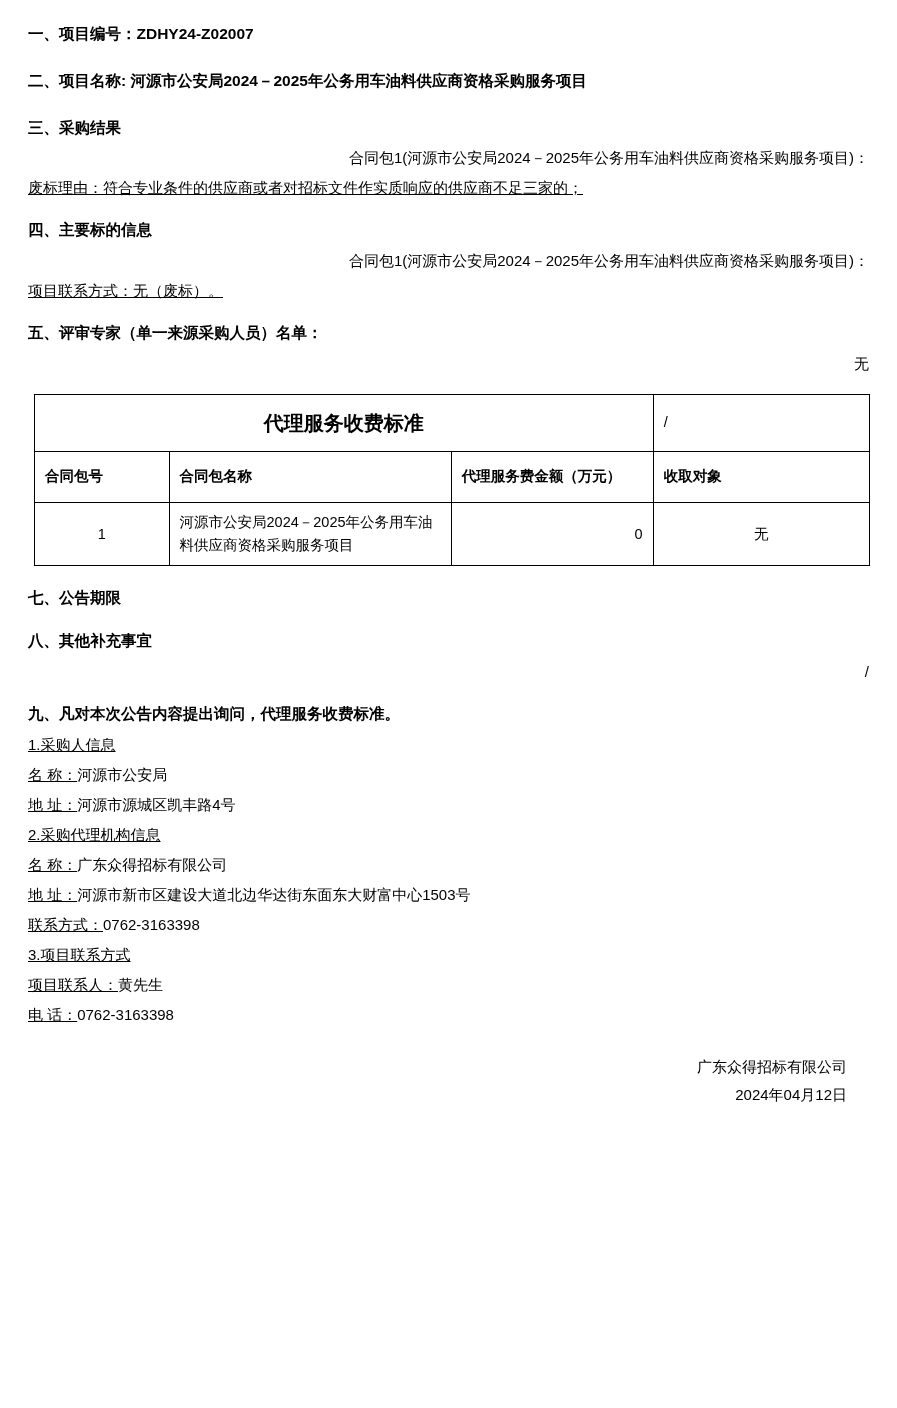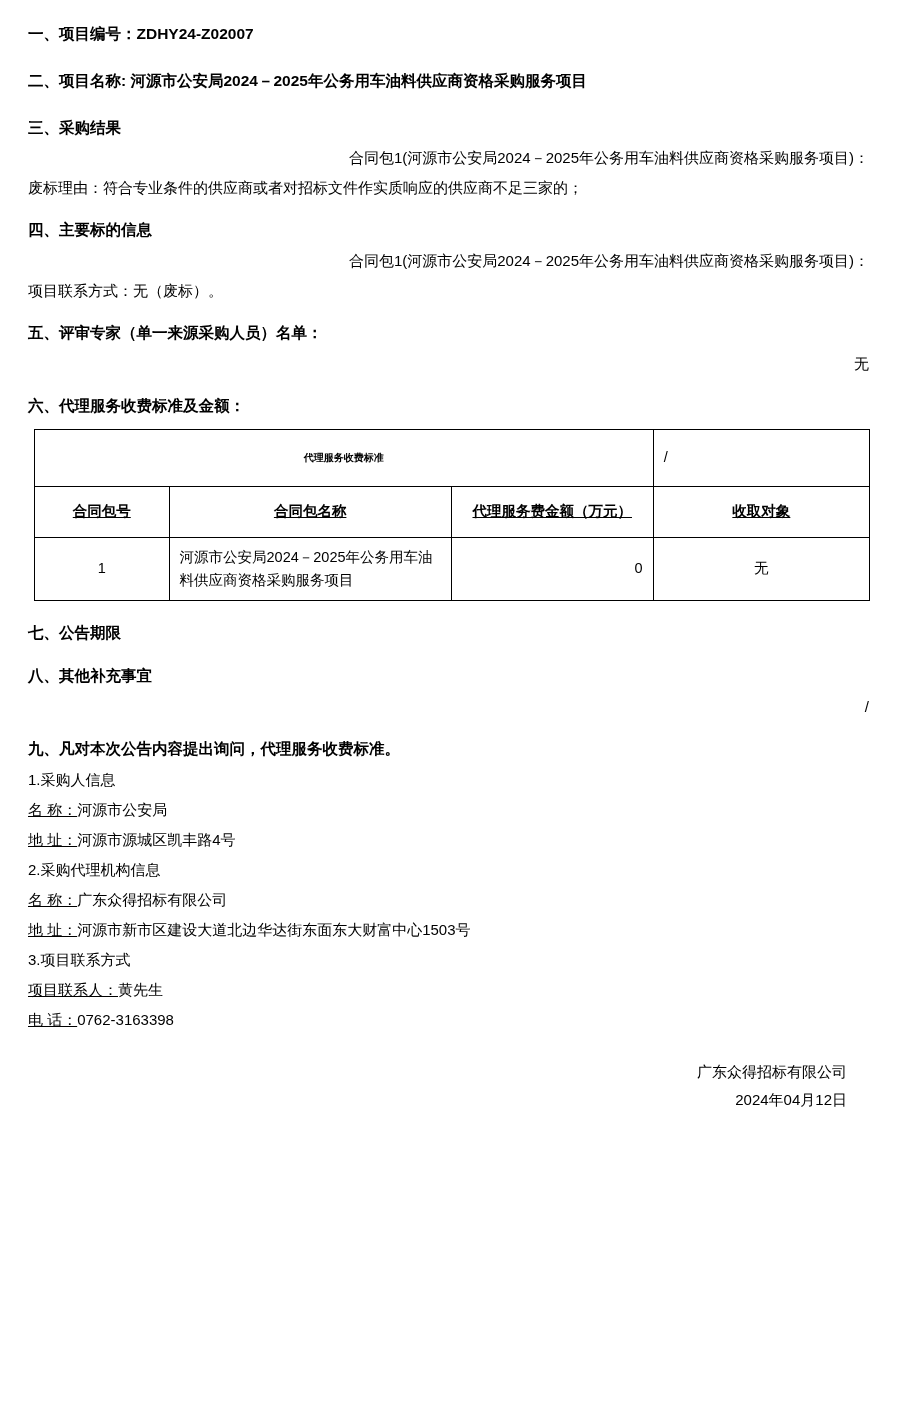--- a/index.html
+++ b/index.html
@@ -33,20 +33,21 @@
   }
   .blk-tight {
     margin-bottom: 18px;
   }
   .indent1 {
     margin-left: 34px;
     text-align: right;
   }
   .indent2 {
     margin-left: 62px;
+    text-decoration: underline;
   }
   .indent3 {
     margin-left: 90px;
   }
   .line {
     margin: 6px 0;
   }
   .nowrap-label {
     display: inline-block;
     text-decoration: underline;
@@ -58,32 +59,31 @@
     font-size: 14.5px;
   }
   table.fee td {
     border: 1px solid #000000;
     padding: 8px 10px;
     vertical-align: middle;
   }
   .fee-title {
     text-align: center;
     font-weight: bold;
-    font-size: 10px;
+    font-size: 20px;
     height: 40px;
   }
   .fee-slash {
     text-align: left;
     padding-left: 14px;
   }
   .fee-hdr {
-    text-align: center;
+    text-align: left;
     font-weight: bold;
     height: 34px;
-    text-decoration: underline;
   }
   .cell-center {
     text-align: center;
   }
   .cell-right {
     text-align: right;
   }
   .c1 { width: 126px; }
   .c2 { width: 290px; }
   .c3 { width: 200px; }
@@ -123,21 +123,20 @@
     <div class="line indent1 body-txt">合同包1(河源市公安局2024－2025年公务用车油料供应商资格采购服务项目)：</div>
     <div class="line indent2 body-txt">项目联系方式：无（废标）。</div>
   </div>
 
   <div class="blk-tight">
     <div class="sec-head">五、评审专家（单一来源采购人员）名单：</div>
     <div class="line indent1 body-txt">无</div>
   </div>
 
   <div class="blk-tight">
-    <div class="sec-head">六、代理服务收费标准及金额：</div>
 
     <table class="fee">
       <tbody>
         <tr>
           <td class="fee-title" colspan="3">代理服务收费标准</td>
           <td class="fee-slash">/</td>
         </tr>
         <tr>
           <td class="fee-hdr c1">合同包号</td>
           <td class="fee-hdr c2">合同包名称</td>
@@ -174,20 +173,23 @@
       <span class="nowrap-label">地        址：</span><span>河源市源城区凯丰路4号</span>
     </div>
 
     <div class="line indent2 body-txt">2.采购代理机构信息</div>
     <div class="line indent3 body-txt">
       <span class="nowrap-label">名        称：</span><span>广东众得招标有限公司</span>
     </div>
     <div class="line indent3 body-txt">
       <span class="nowrap-label">地        址：</span><span>河源市新市区建设大道北边华达街东面东大财富中心1503号</span>
     </div>
+    <div class="line indent3 body-txt">
+      <span class="nowrap-label">联系方式：</span><span>0762-3163398</span>
+    </div>
 
     <div class="line indent2 body-txt">3.项目联系方式</div>
     <div class="line indent3 body-txt">
       <span class="nowrap-label" style="width:auto;">项目联系人：</span><span>黄先生</span>
     </div>
     <div class="line indent3 body-txt">
       <span class="nowrap-label">电        话：</span><span>0762-3163398</span>
     </div>
   </div>
 

